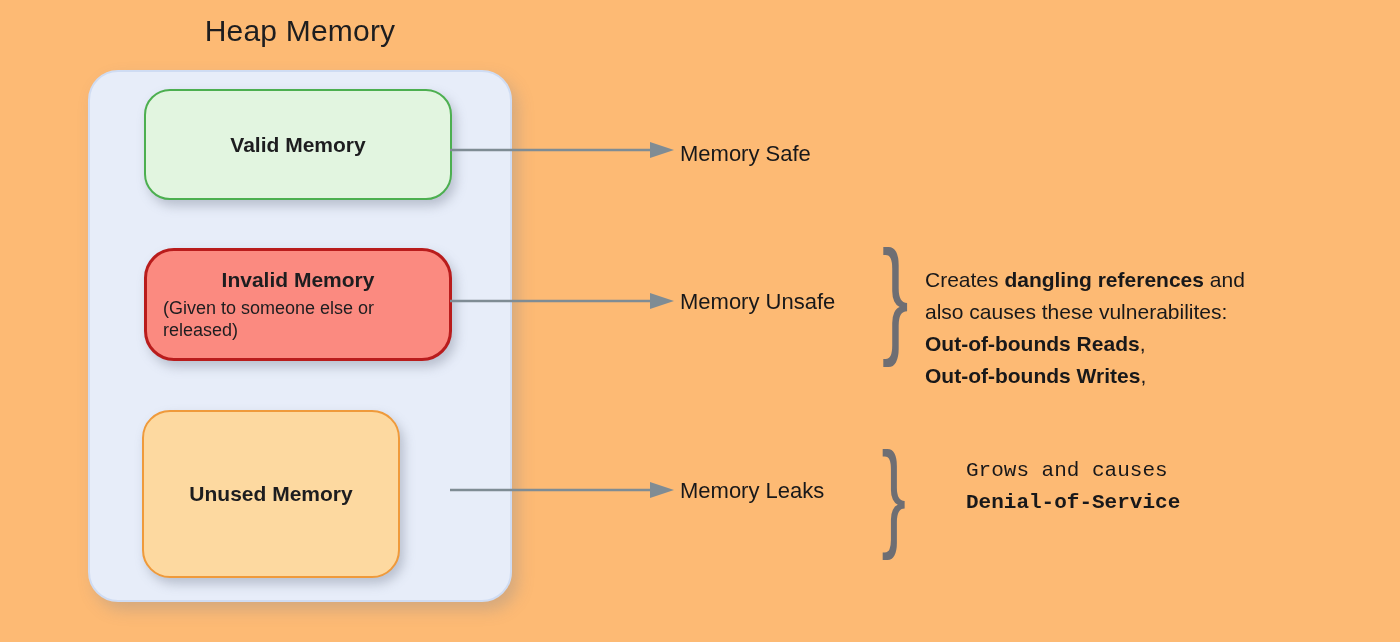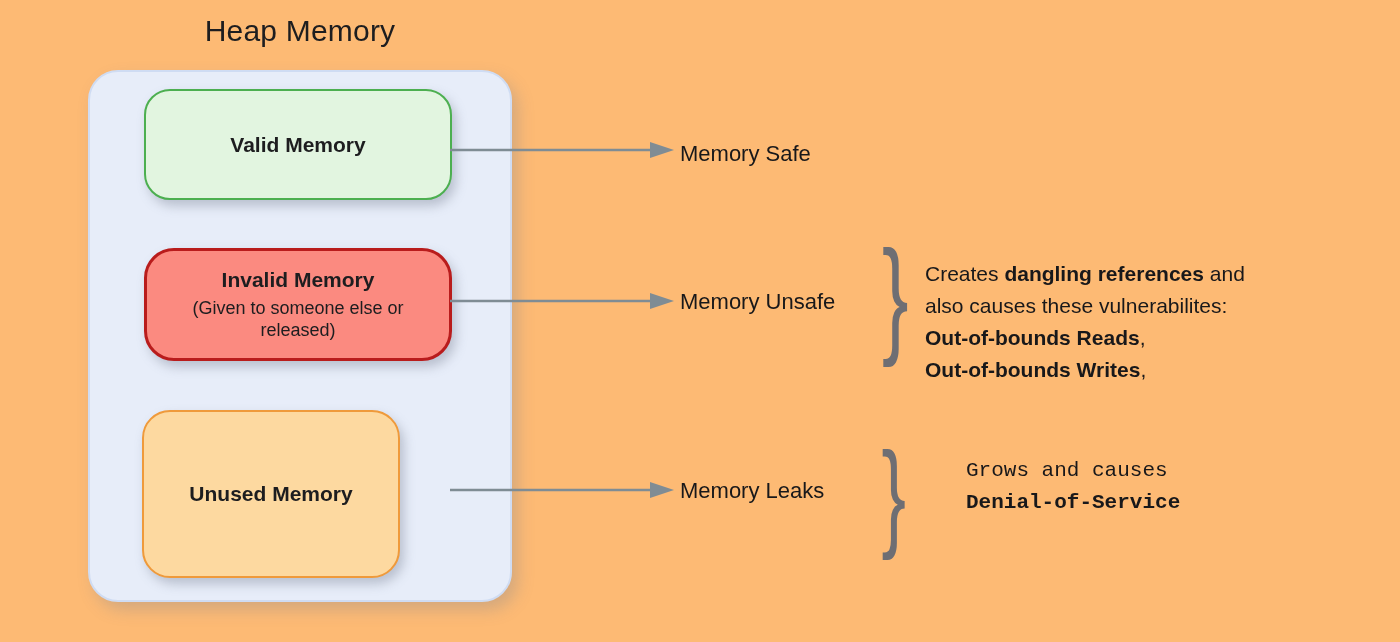--- a/index.html
+++ b/index.html
@@ -50,21 +50,21 @@
 
   
   .mem-box {
     position: absolute;
     box-sizing: border-box;
     border-radius: 26px;
     display: flex;
     flex-direction: column;
     align-items: center;
     justify-content: center;
-    text-align: center;
+    text-align: left;
     color: #1d1d1f;
     box-shadow: 4px 6px 11px rgba(110,118,136,0.38);
     padding: 20px 14px;
   }
   .mem-title {
     font-size: 21px;
     font-weight: bold;
     line-height: 1.22;
     white-space: nowrap;
   }
@@ -143,21 +143,21 @@
   }
 
   
   .consequence {
     position: absolute;
     font-size: 21px;
     line-height: 32px;
     color: #18181a;
   }
   .consequence b { font-weight: bold; }
-  #conseq-unsafe { left: 925px; top: 258px; width: 430px; }
+  #conseq-unsafe { left: 925px; top: 264px; width: 430px; }
   #conseq-leaks  { left: 966px; top: 455px; width: 380px; font-family: Liberation Mono, monospace; }
 </style>
 </head>
 <body>
 
 <div id="canvas">
 
   <div id="heap-title">Heap Memory</div>
 
   <div id="heap-container"></div>

